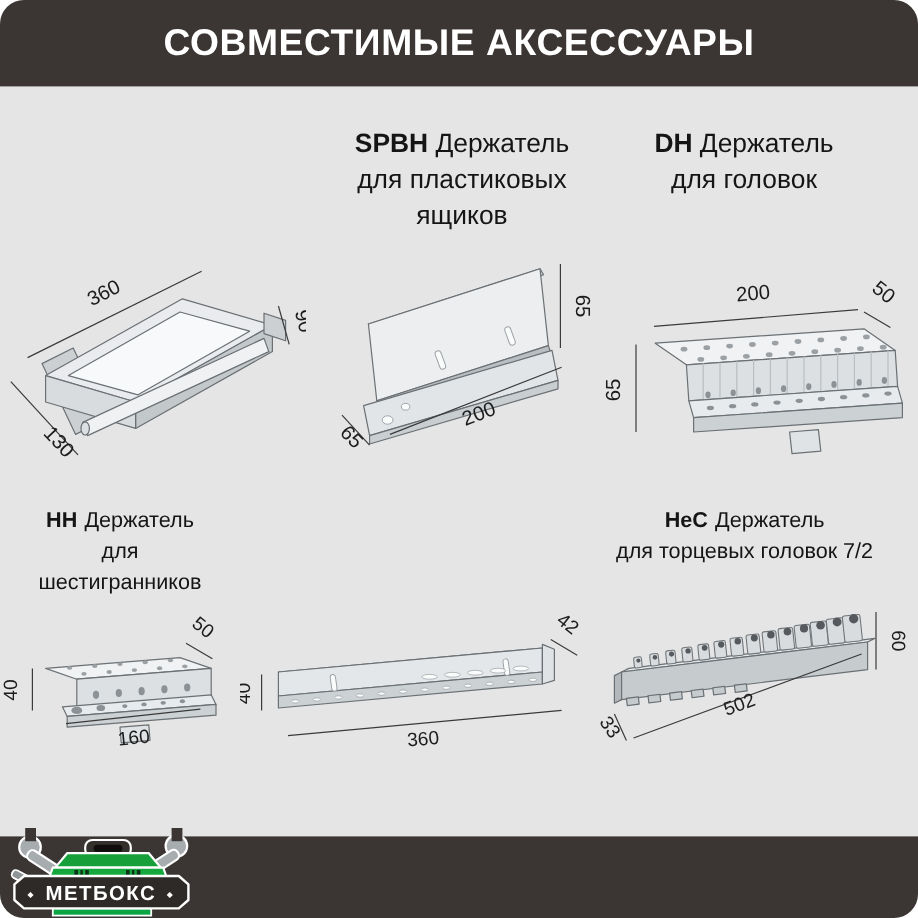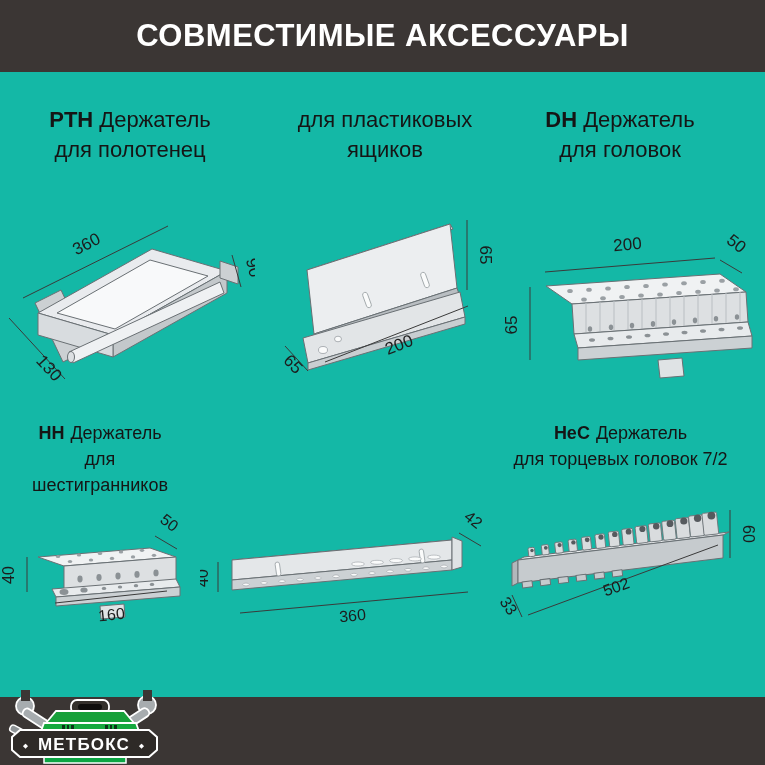--- a/index.html
+++ b/index.html
@@ -1,17 +1,17 @@
 <!DOCTYPE html>
 <html><head>
 <meta charset="utf-8">
 <style>
   html,body{margin:0;padding:0;background:#ffffff;}
-  .page{position:relative;width:765px;height:765px;overflow:hidden;background:#14b8a6;
-        font-family:"Liberation Sans",sans-serif;}
+  .page{position:relative;width:765px;height:765px;overflow:hidden;background:#e5e5e5;
+        font-family:"Liberation Sans",sans-serif;border-radius:20px;}
   .band{position:absolute;left:0;width:765px;background:#3B3634;}
   .band.header{top:0;height:72px;display:flex;align-items:center;justify-content:center;}
   .band.footer{top:697px;height:68px;}
   .header-title{color:#ffffff;font-size:31px;font-weight:bold;letter-spacing:.5px;white-space:nowrap;}
   .card-title{position:absolute;text-align:center;color:#151515;}
   .row1 .tline{font-size:22px;line-height:30px;}
   .row2 .tline{font-size:18px;line-height:26px;}
   .code{font-weight:bold;margin-right:6px;}
   .illu{position:absolute;}
   svg text.dim{font-family:"Liberation Sans",sans-serif;font-size:17px;fill:#1c1c1c;}
@@ -25,25 +25,22 @@
 </style>
 </head>
 <body>
 
 <div class="page">
 
   <div class="band header">
     <span class="header-title">СОВМЕСТИМЫЕ АКСЕССУАРЫ</span>
   </div>
 
-  <div class="card-title row1" style="left:10px;top:105px;width:240px;">
-    <div class="tline"><span class="code">PTH</span><span>Держатель</span></div>
-    <div class="tline">для полотенец</div>
-  </div>
   <div class="card-title row1" style="left:265px;top:105px;width:240px;">
+    <div class="tline"><span class="code">SPBH</span><span>Держатель</span></div>
     <div class="tline">для пластиковых</div>
     <div class="tline">ящиков</div>
   </div>
   <div class="card-title row1" style="left:500px;top:105px;width:240px;">
     <div class="tline"><span class="code">DH</span><span>Держатель</span></div>
     <div class="tline">для головок</div>
   </div>
 
   <div class="card-title row2" style="left:0px;top:420px;width:200px;">
     <div class="tline"><span class="code">HH</span><span>Держатель</span></div>

